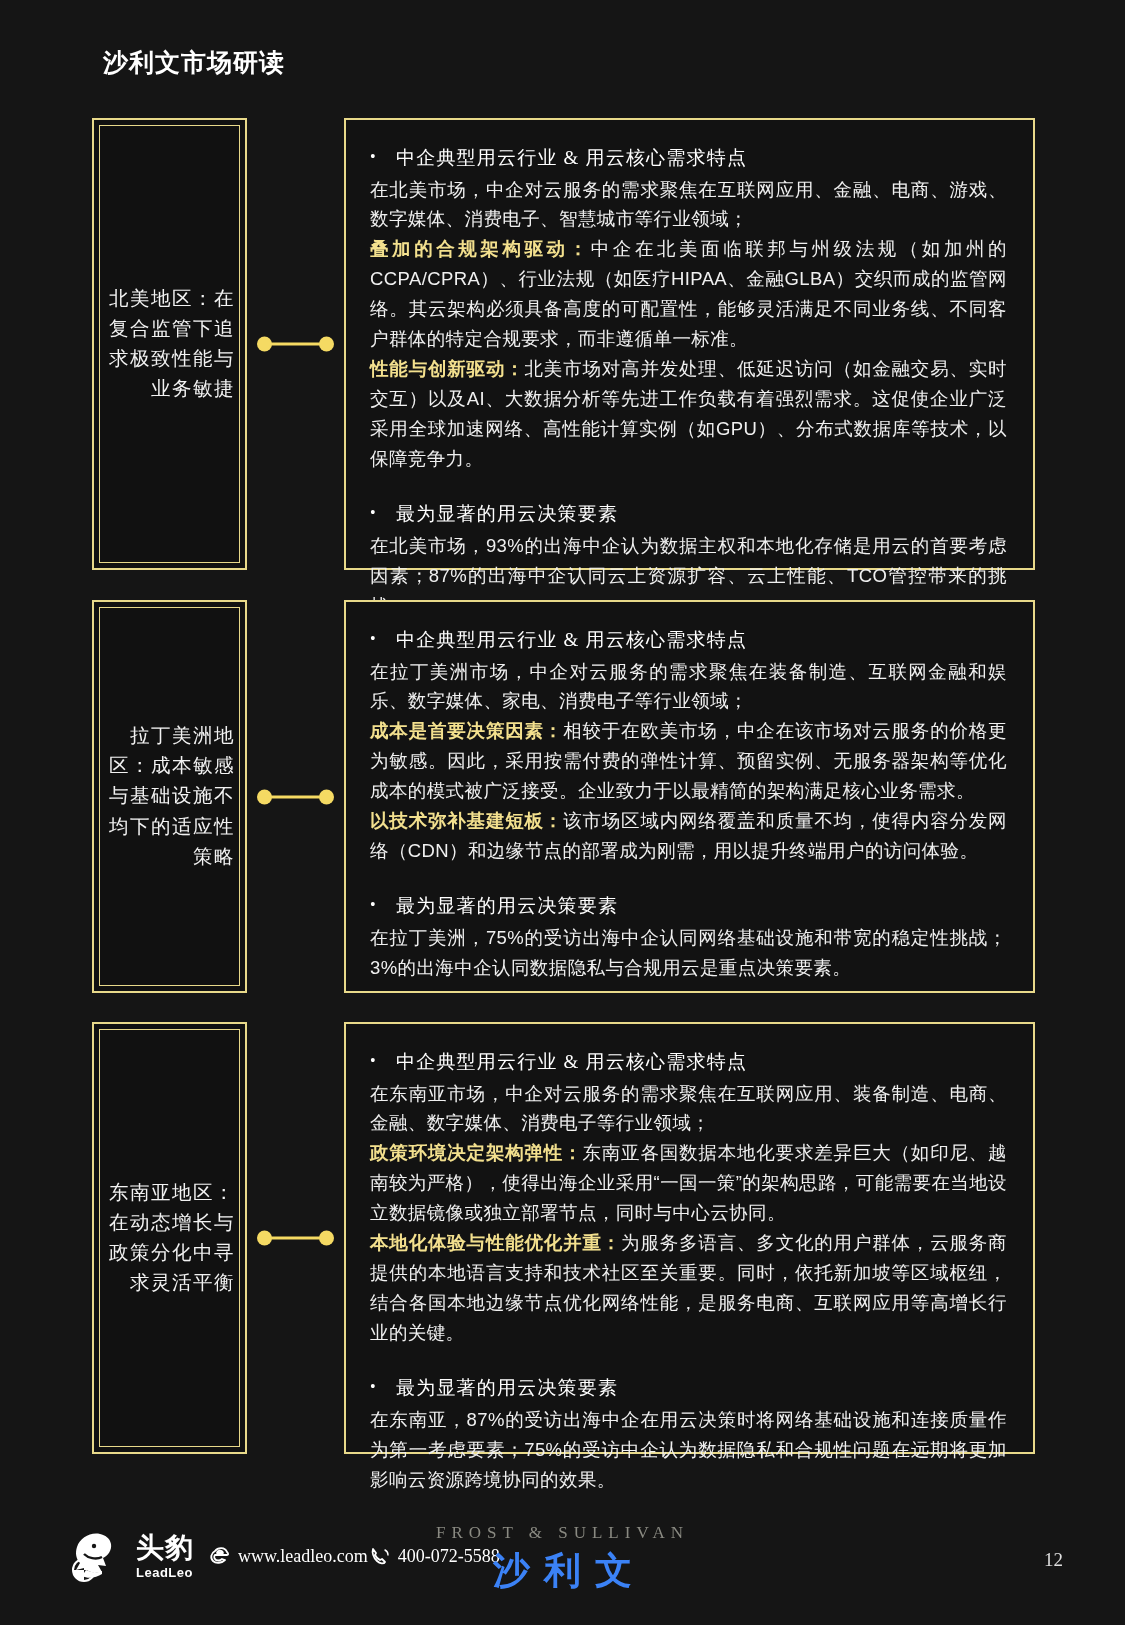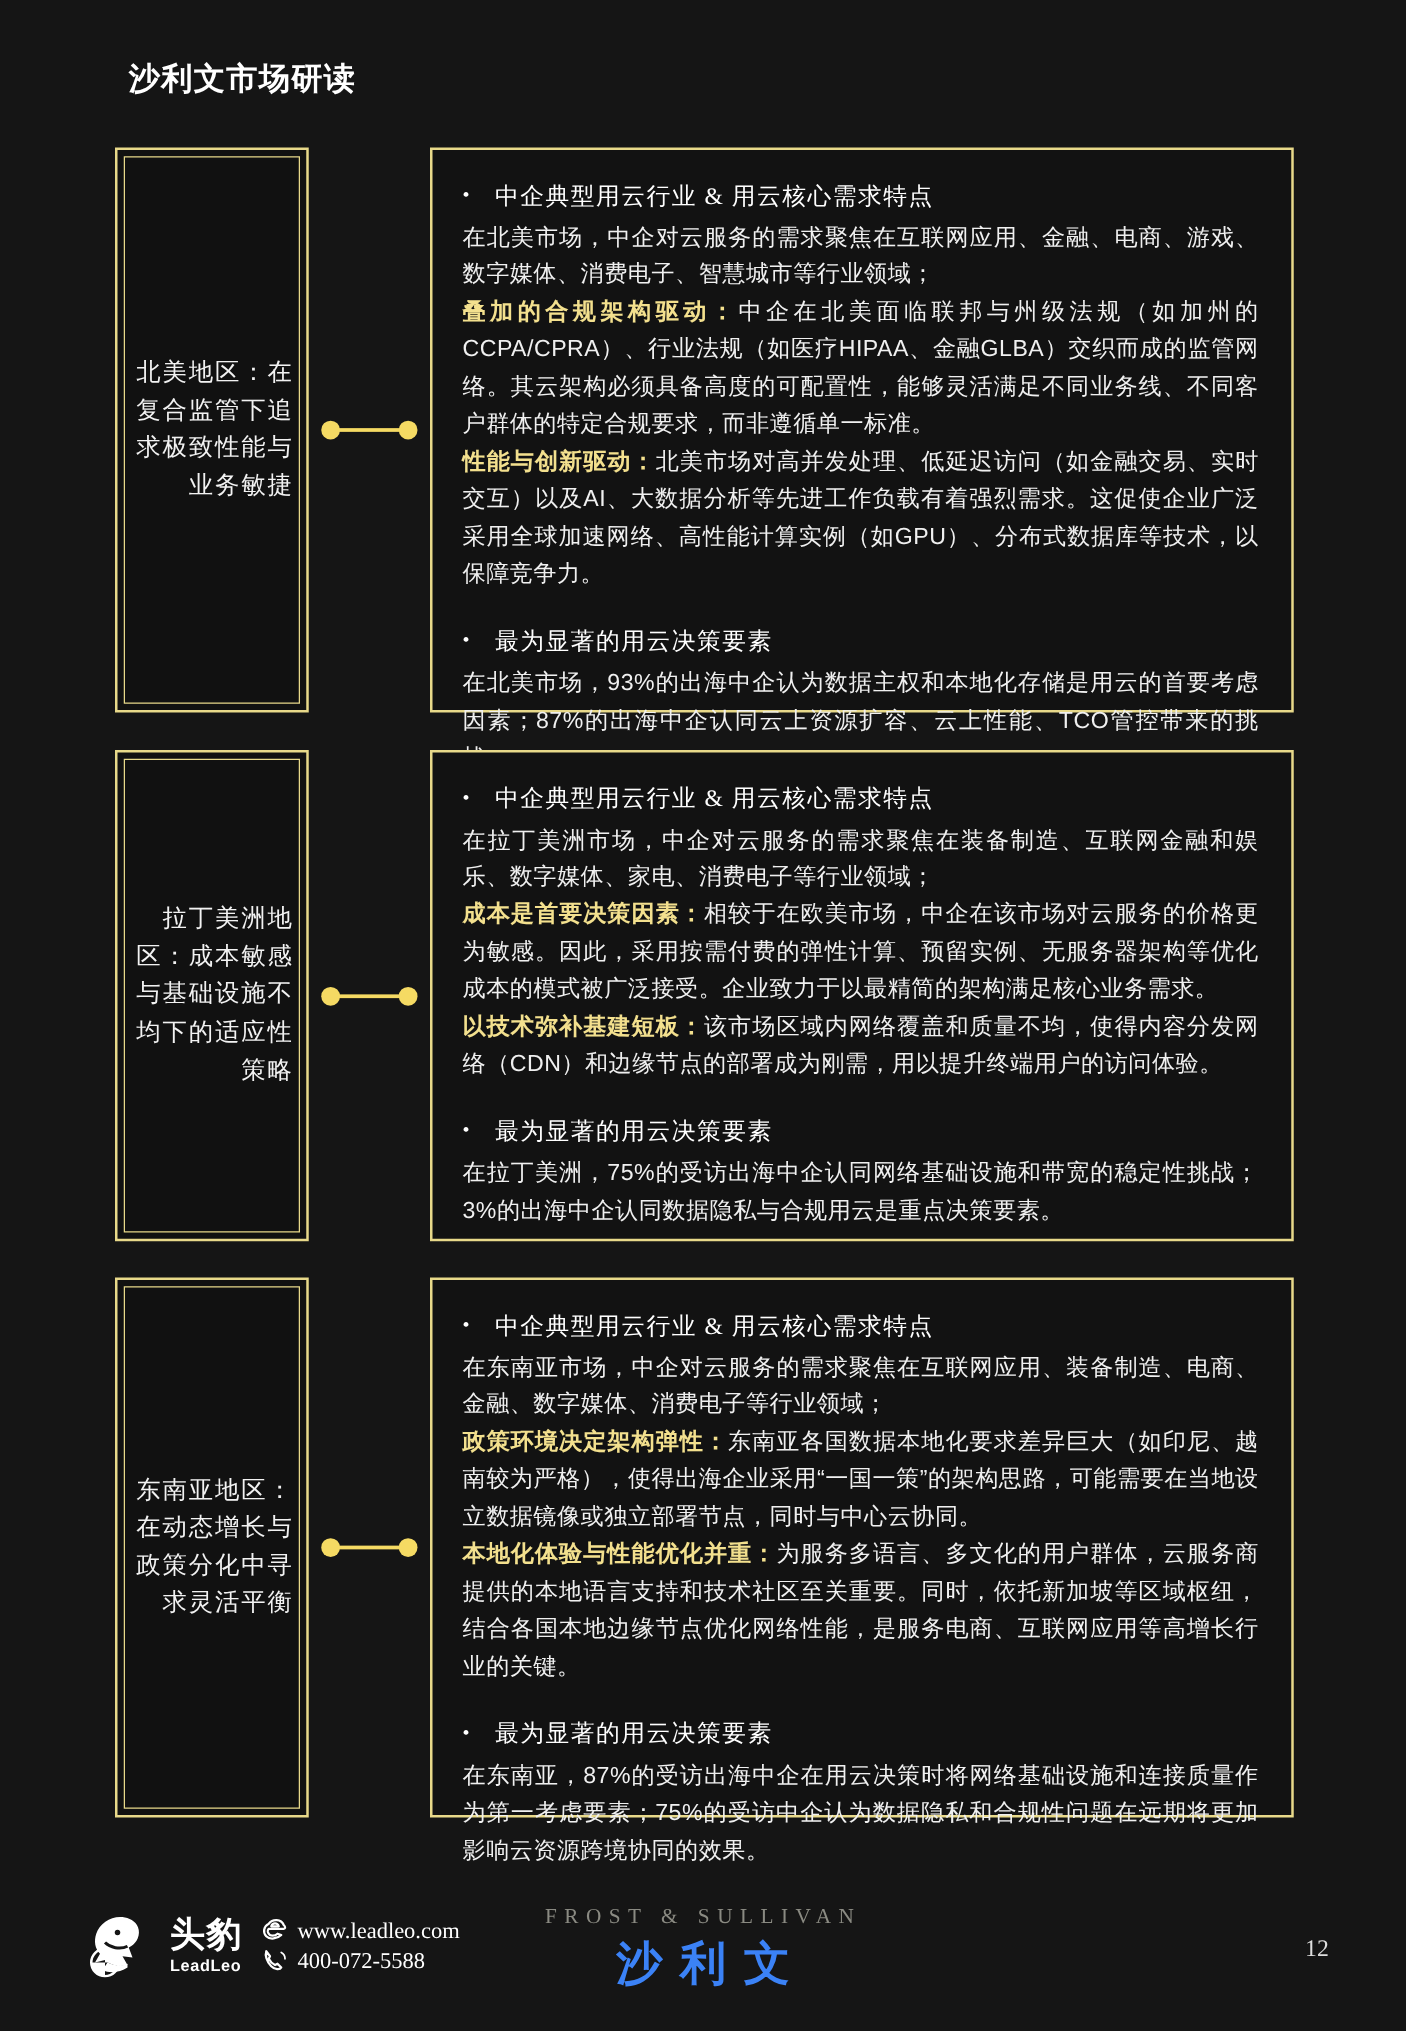--- a/index.html
+++ b/index.html
@@ -171,21 +171,21 @@
     color:#ffffff;
     font-size:13px;
     font-weight:700;
     letter-spacing:0.5px;
     margin-top:4px;
     font-family:"Liberation Sans","DejaVu Sans",sans-serif;
   }
   .contacts {
     margin-left:14px;
     display:flex;
-    flex-direction:column;
+    flex-direction:row;
     justify-content:center;
   }
   .contact-row {
     display:flex;
     align-items:center;
     color:#ffffff;
     font-size:18px;
     line-height:1.35;
     font-family:"Liberation Serif","DejaVu Serif",serif;
   }

